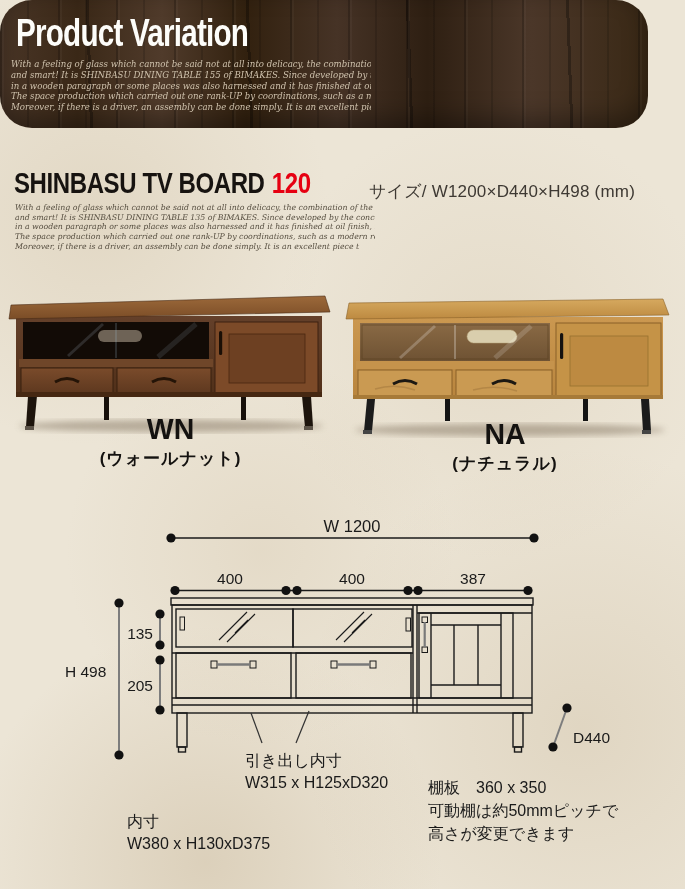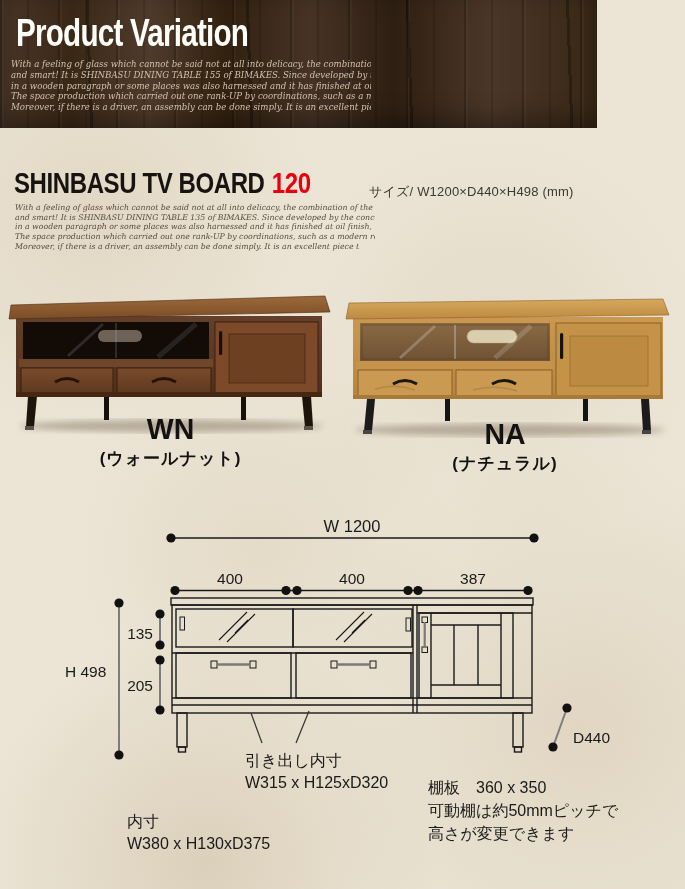--- a/index.html
+++ b/index.html
@@ -9,26 +9,27 @@
     background:
       radial-gradient(circle at 14% 24%, rgba(199,181,150,.28), transparent 26%),
       radial-gradient(circle at 72% 38%, rgba(203,187,158,.22), transparent 30%),
       radial-gradient(circle at 38% 62%, rgba(196,176,142,.20), transparent 28%),
       radial-gradient(circle at 85% 82%, rgba(190,170,136,.26), transparent 30%),
       radial-gradient(circle at 30% 97%, rgba(182,160,124,.30), transparent 24%),
       #ece5d6;
   }
   
   .banner{
-    position:absolute;left:0;top:0;width:597px;height:128px;
+    position:absolute;left:0;top:0;width:648px;height:128px;
     background:
       repeating-linear-gradient(90deg, rgba(0,0,0,.20) 0 2px, rgba(255,255,255,.03) 2px 4px, transparent 4px 27px, rgba(0,0,0,.14) 27px 29px, transparent 29px 58px),
       repeating-linear-gradient(88deg, transparent 0 90px, rgba(0,0,0,.30) 90px 93px, transparent 93px 160px),
       linear-gradient(90deg,#4a3627 0%,#3a2817 12%,#503b2b 25%,#32210f 38%,#463326 52%,#2e1f12 66%,#4b3729 82%,#392815 100%);
     box-shadow:inset 0 -10px 24px rgba(0,0,0,.35);
+    border-radius:32px;
   }
   .banner-title{
     position:absolute;left:16px;top:12px;margin:0;
     color:#fdfdfa;font-size:38px;font-weight:bold;letter-spacing:-1px;
     transform:scaleX(.78);transform-origin:left top;white-space:nowrap;
   }
   .banner-blurb{
     position:absolute;left:11px;top:59px;width:360px;
     font-family:"DejaVu Serif",serif;font-style:italic;
     font-size:8.6px;line-height:10.8px;color:#cfc2ad;white-space:nowrap;overflow:hidden;
@@ -40,21 +41,21 @@
     transform:scaleX(.80);transform-origin:left top;
   }
   .product-title .red{color:#e60012;margin-left:9px;}
   .intro-blurb{
     position:absolute;left:15px;top:203px;width:360px;
     font-family:"DejaVu Serif",serif;font-style:italic;
     font-size:7.8px;line-height:9.7px;color:#564e40;white-space:nowrap;overflow:hidden;
   }
   .specs{
     position:absolute;left:369px;top:181px;width:300px;
-    font-size:13px;line-height:21px;color:#3e3933;letter-spacing:.2px;
+    font-size:17px;line-height:21px;color:#3e3933;letter-spacing:.2px;
   }
   
   .variation{position:absolute;margin:0;padding:0;}
   .var-caption{position:absolute;width:100%;text-align:center;color:#141210;}
   .var-code{font-size:30px;font-weight:bold;line-height:1;letter-spacing:0;transform:scaleX(.95);transform-origin:center top;}
   .var-name{font-size:17px;font-weight:bold;margin-top:3px;letter-spacing:1px;}
   svg{display:block;}
   .diagram-svg text{font-family:"Liberation Sans","DejaVu Sans",sans-serif;fill:#1a1a1a;}
   .dim-num{font-size:15.5px;}
   .dim-big{font-size:16.5px;}

